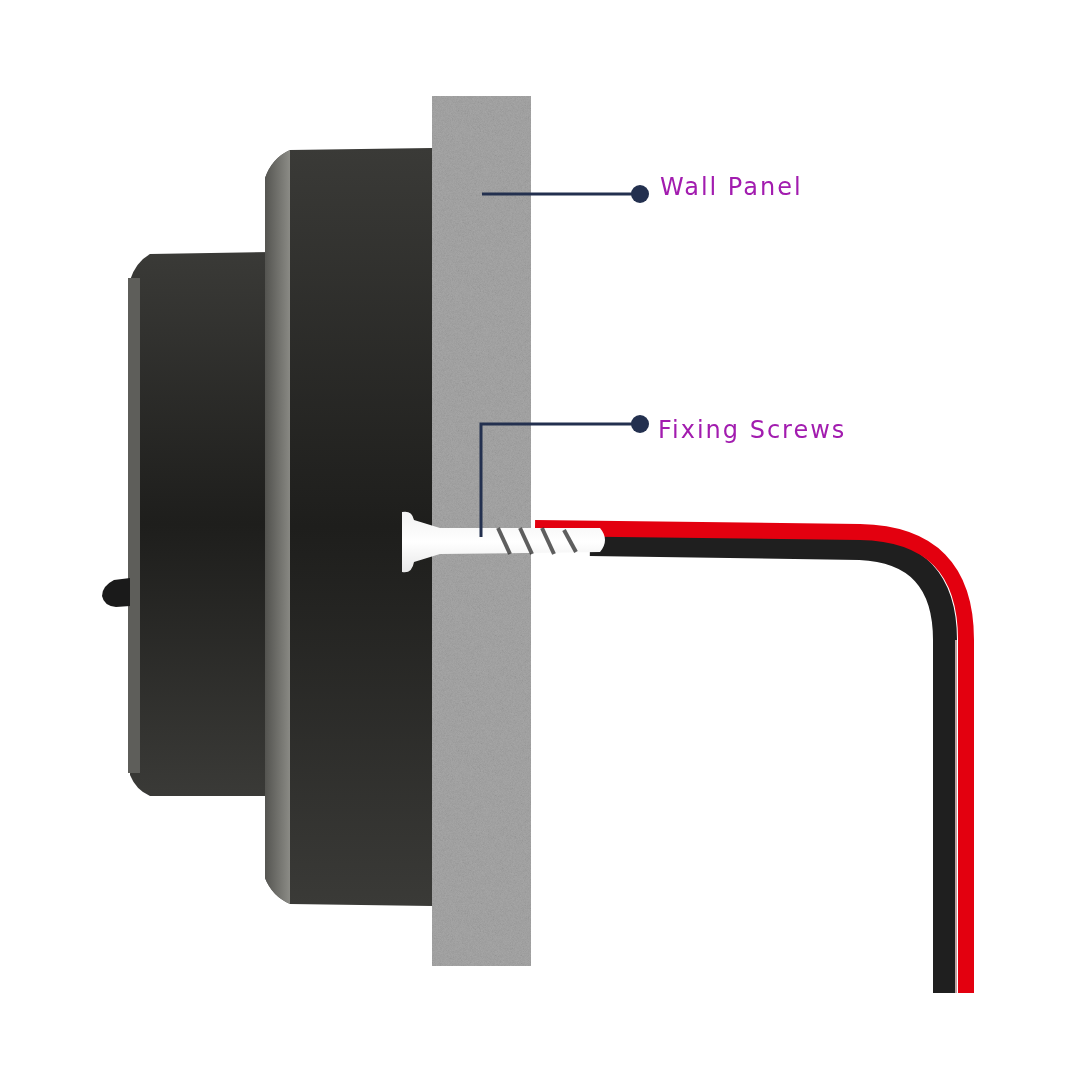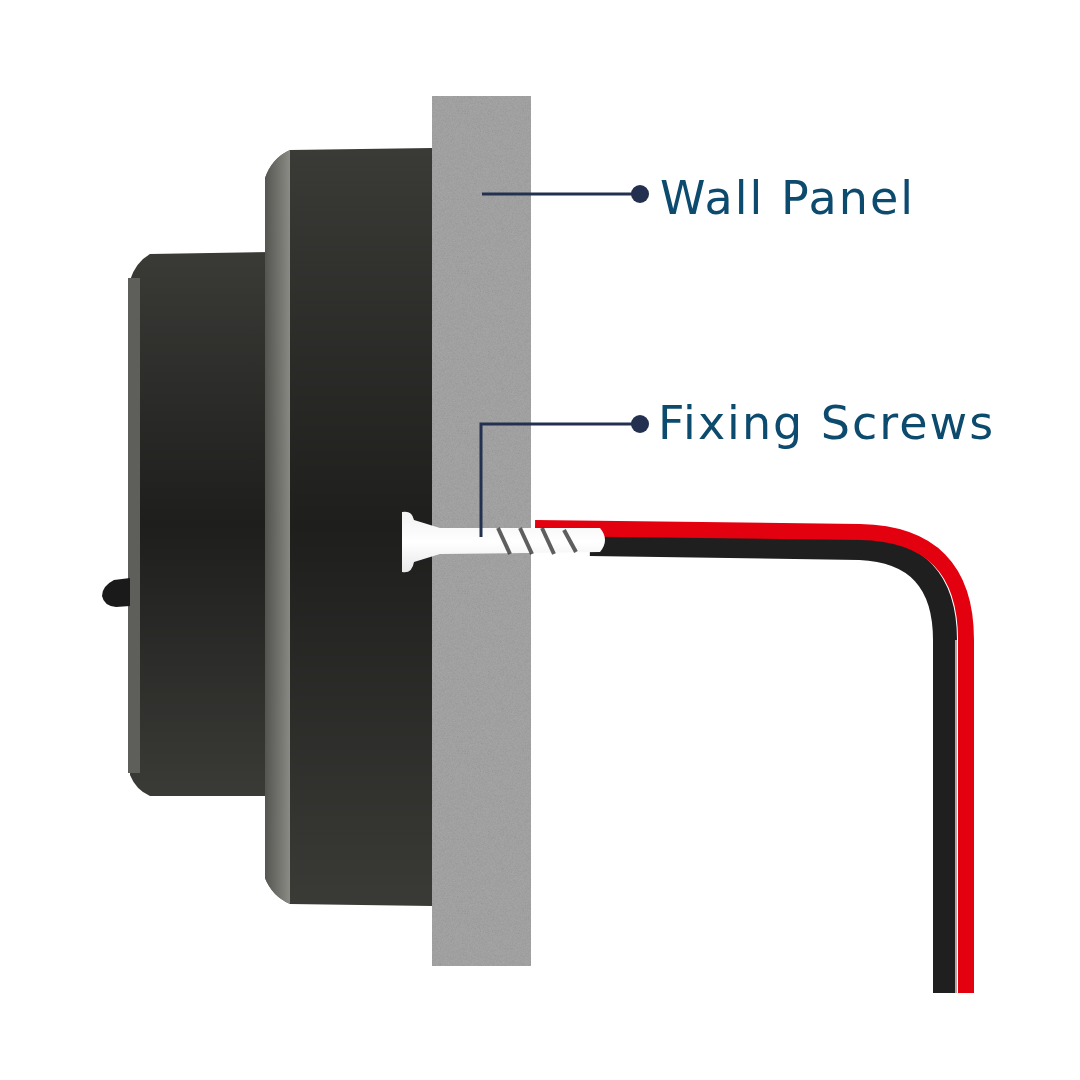--- a/index.html
+++ b/index.html
@@ -1,18 +1,18 @@
 <!DOCTYPE html>
 <html><head>
   <meta charset="utf-8">
   <style>
     html, body { margin: 0; padding: 0; }
     body { width: 1080px; height: 1080px; background: #ffffff; position: relative; overflow: hidden; font-family: "DejaVu Sans", sans-serif; }
     .abs { position: absolute; }
-    .label { position: absolute; font-family: "DejaVu Sans", sans-serif; font-size: 46px; color: #0c4a6e; letter-spacing: 2px; white-space: nowrap; line-height: 1; }
+    .label { position: absolute; font-family: "DejaVu Sans", sans-serif; font-size: 24px; color: #a21caf; letter-spacing: 2px; white-space: nowrap; line-height: 1; }
   </style>
 </head>
 <body>
 
 <svg class="abs" width="1080" height="1080" viewBox="0 0 1080 1080" style="left:0;top:0;">
   <defs>
     <linearGradient id="bodyGrad" x1="0" y1="0" x2="0" y2="1">
       <stop offset="0" stop-color="#3a3a37"></stop>
       <stop offset="0.5" stop-color="#1e1e1c"></stop>
       <stop offset="1" stop-color="#3a3a37"></stop>
@@ -71,13 +71,13 @@
     <line x1="482" y1="194" x2="636" y2="194" stroke="#23304f" stroke-width="3"></line>
     <circle cx="640" cy="194" r="9" fill="#23304f"></circle>
   </g>
   <g>
     <polyline points="481,537 481,424 636,424" fill="none" stroke="#23304f" stroke-width="3"></polyline>
     <circle cx="640" cy="424" r="9" fill="#23304f"></circle>
   </g>
 </svg>
 
 <div class="label" style="left:660px; top:175px;">Wall Panel</div>
-<div class="label" style="left:658px; top:400px;text-align:right;">Fixing Screws</div>
+<div class="label" style="left:658px; top:418px;text-align:right;">Fixing Screws</div>
 
 </body></html>

